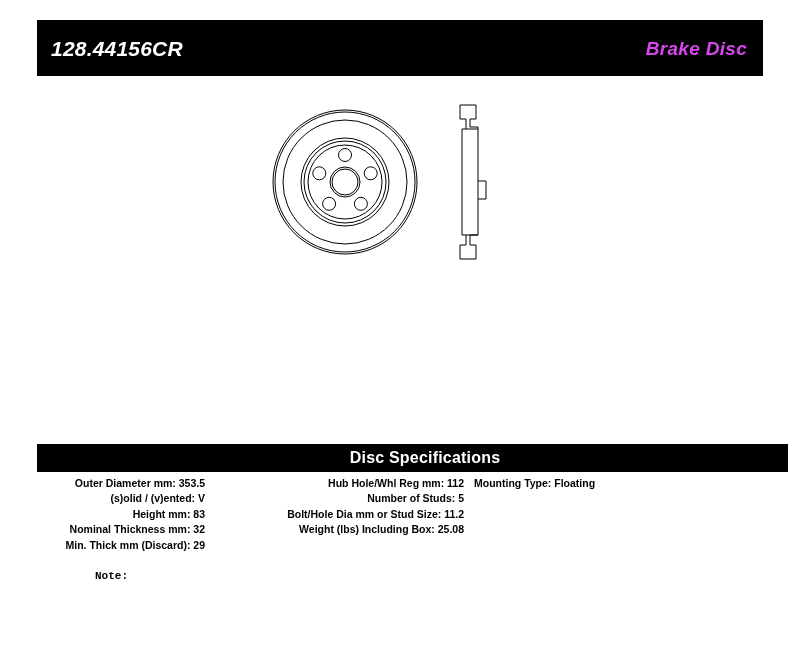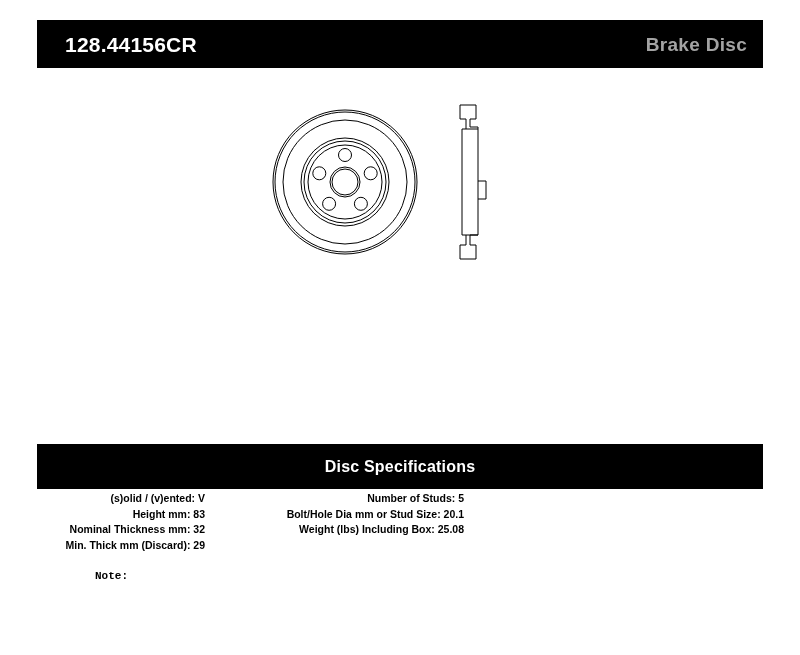--- a/index.html
+++ b/index.html
@@ -22,37 +22,38 @@
     width: 800px;
     height: 655px;
   }
 
   
   .header-bar {
     position: absolute;
     left: 37px;
     top: 20px;
     width: 726px;
-    height: 48px;
+    height: 56px;
     background: #000000;
     display: flex;
     align-items: center;
     justify-content: space-between;
     box-sizing: border-box;
-    padding: 0 16px 0 28px;
+    padding: 0 16px 0 14px;
+    font-style: italic;
   }
   .part-number {
     color: #ffffff;
     font-size: 21px;
     font-weight: bold;
     letter-spacing: 0.2px;
     line-height: 1;
   }
   .header-title {
-    color: #a3a3a3;
+    color: #d946ef;
     font-size: 19px;
     font-weight: bold;
     letter-spacing: 0.3px;
     line-height: 1;
   }
 
   
   .drawing {
     position: absolute;
     left: 250px;
@@ -60,25 +61,26 @@
     width: 320px;
     height: 200px;
   }
 
   
   .spec-bar {
     position: absolute;
     left: 37px;
     top: 444px;
     width: 726px;
-    height: 45px;
+    height: 28px;
     background: #000000;
     display: flex;
     align-items: center;
     justify-content: center;
+    padding-left: 25px;
   }
   .spec-bar-title {
     color: #ffffff;
     font-size: 16px;
     font-weight: bold;
     letter-spacing: 0.2px;
   }
 
   
   .specs {
@@ -172,21 +174,21 @@
       <div class="spec-line">Outer Diameter mm: 353.5</div>
       <div class="spec-line">(s)olid / (v)ented: V</div>
       <div class="spec-line">Height mm: 83</div>
       <div class="spec-line">Nominal Thickness mm: 32</div>
       <div class="spec-line">Min. Thick mm (Discard): 29</div>
     </div>
 
     <div class="col col-mid">
       <div class="spec-line">Hub Hole/Whl Reg mm: 112</div>
       <div class="spec-line">Number of Studs: 5</div>
-      <div class="spec-line">Bolt/Hole Dia mm or Stud Size: 20.1</div>
+      <div class="spec-line">Bolt/Hole Dia mm or Stud Size: 11.2</div>
       <div class="spec-line">Weight (lbs) Including Box: 25.08</div>
     </div>
 
     <div class="col col-right">
       <div class="spec-line">Mounting Type: Floating</div>
     </div>
   </div>
 
   <div class="note">Note:</div>
 

